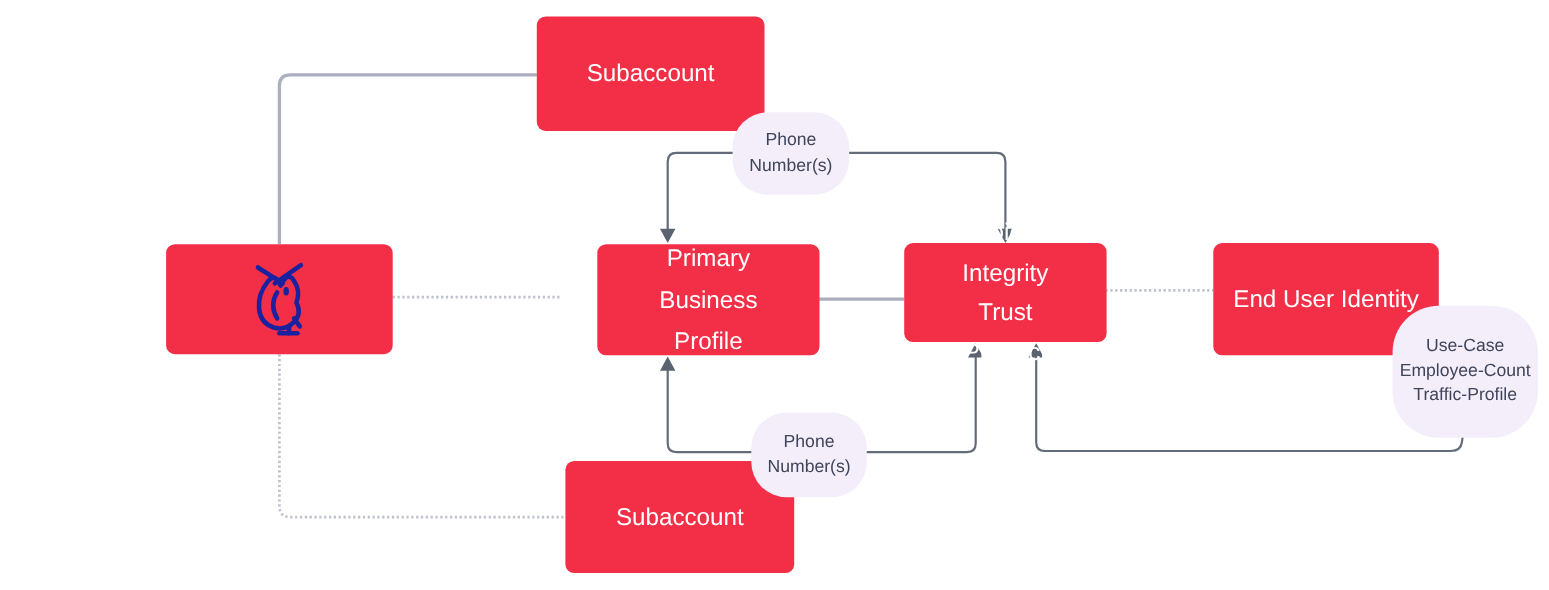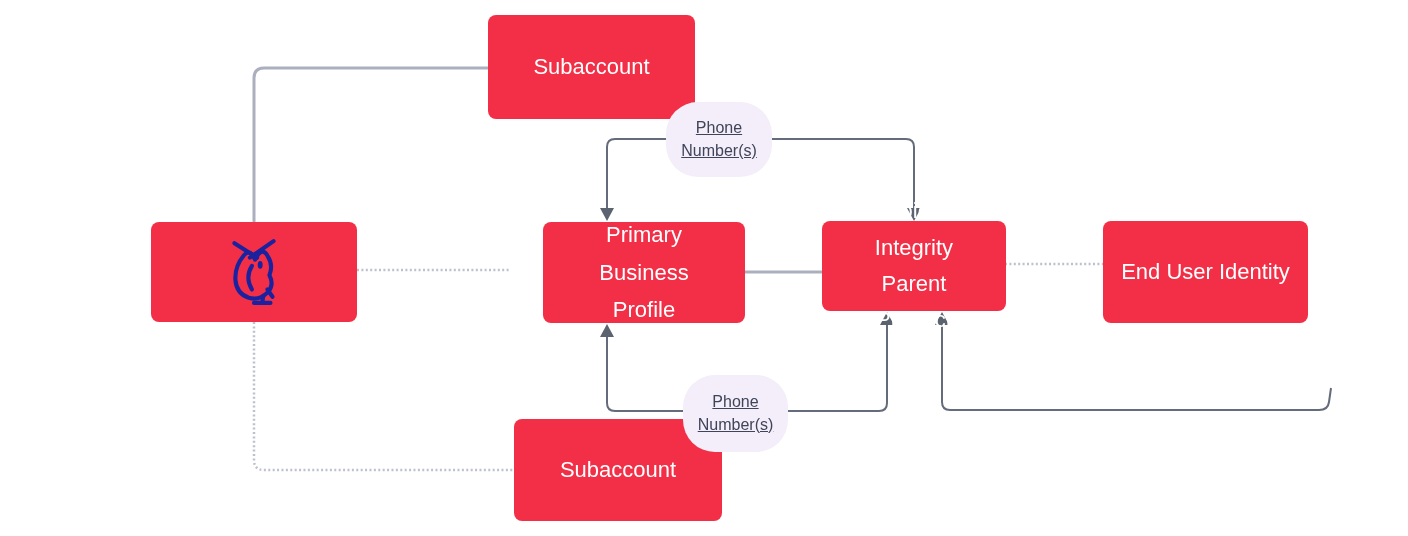--- a/index.html
+++ b/index.html
@@ -27,21 +27,21 @@
   .node{
     position:absolute;background:var(--node-red);border-radius:8px;
     display:flex;align-items:center;justify-content:center;text-align:center;
     color:var(--node-text);font-size:22px;line-height:1.7;z-index:2;
   }
   .bubble{
     position:absolute;background:var(--bubble-lavender);
     display:flex;flex-direction:column;align-items:center;justify-content:center;text-align:center;
     color:var(--bubble-text);font-size:16px;line-height:1.4;z-index:3;
   }
-  .bubble.round{border-radius:32px;text-decoration:underline;}
+  .bubble.round{border-radius:32px;}
   .bubble.squircle{border-radius:42px;}
   .side-label{
     position:absolute;left:0;top:248px;width:146px;text-align:center;
     color:var(--label-text);font-size:25px;line-height:1.35;z-index:2;
   }
   .owl{display:block;}
 </style>
 </head>
 <body>
 
@@ -85,33 +85,38 @@
 
   <div class="node" style="left:488px;top:15px;width:207px;height:104px;">
     <span>Subaccount</span>
   </div>
 
   <div class="node" style="left:511px;top:222px;width:198px;height:101px;padding:0 2px;margin-left:32px;">
     <span style="display:block;width:150px;">Primary Business Profile</span>
   </div>
 
   <div class="node" style="left:822px;top:221px;width:184px;height:90px;line-height:1.65;">
-    <span style="display:block;width:125px;">Voice Integrity Parent Product</span>
+    <span style="display:block;width:125px;">Voice Integrity Trust Product</span>
   </div>
 
   <div class="node" style="left:1103px;top:221px;width:205px;height:102px;">
     <span>End User Identity</span>
   </div>
 
   <div class="node" style="left:514px;top:419px;width:208px;height:102px;">
     <span>Subaccount</span>
   </div>
 
   <div class="bubble round" style="left:666px;top:102px;width:106px;height:75px;">
     <span style="display:block;width:86px;">Phone Number(s)</span>
   </div>
 
   <div class="bubble round" style="left:683px;top:375px;width:105px;height:77px;">
     <span style="display:block;width:86px;">Phone Number(s)</span>
   </div>
 
+  <div class="bubble squircle" style="left:1266px;top:278px;width:132px;height:120px;">
+    <div>Use-Case</div>
+    <div>Employee-Count</div>
+    <div>Traffic-Profile</div>
+  </div>
 
 </div>
 
 </body></html>

